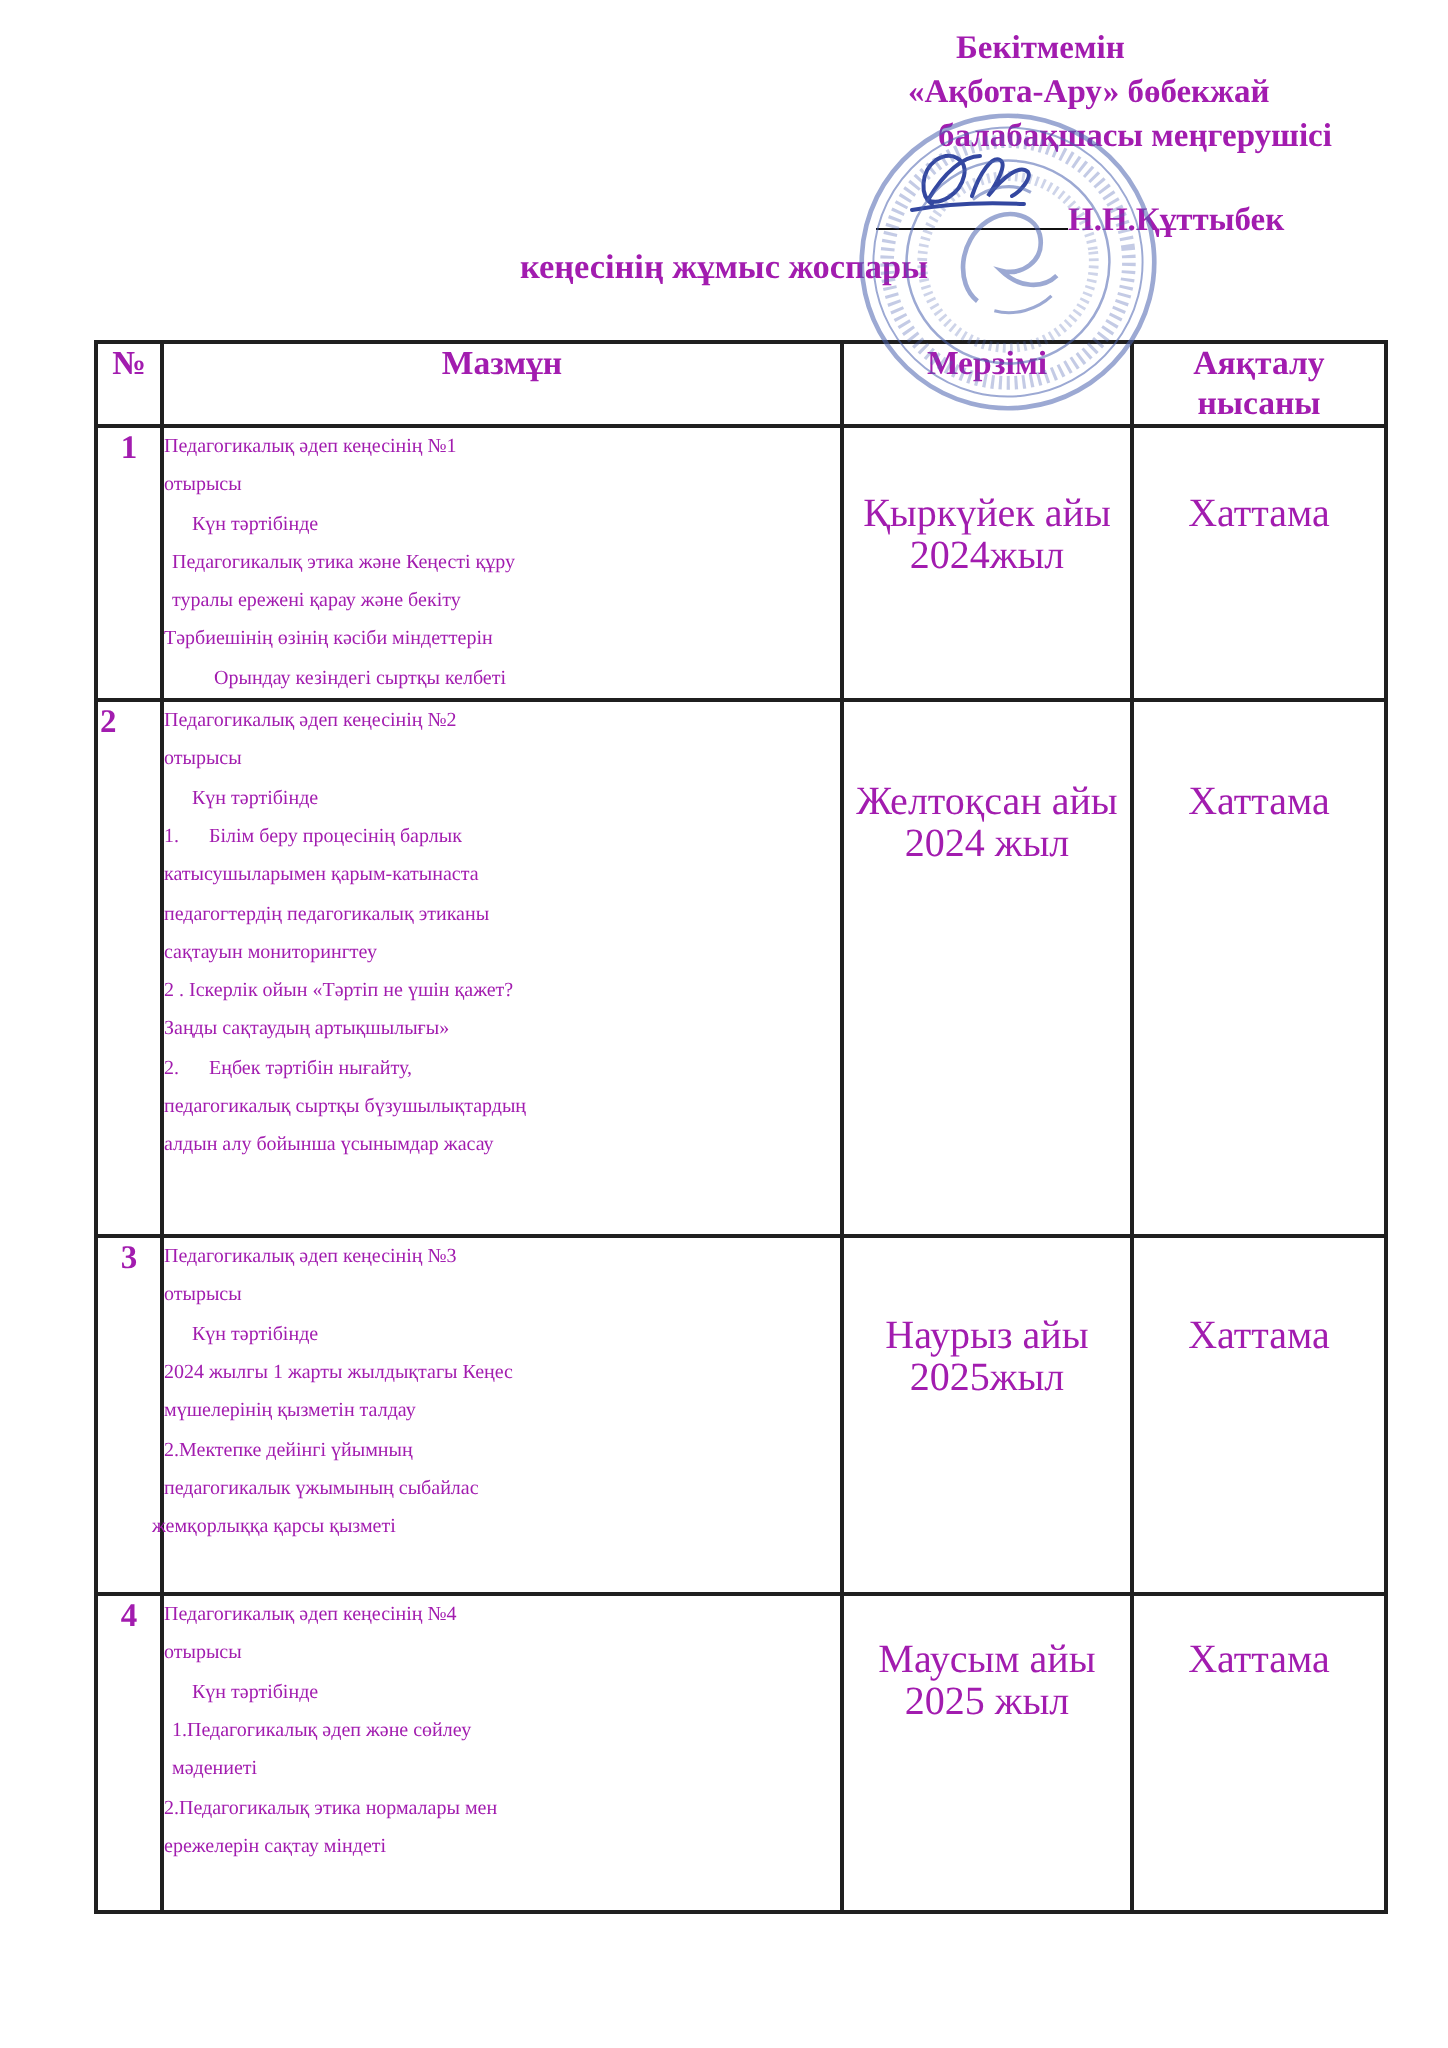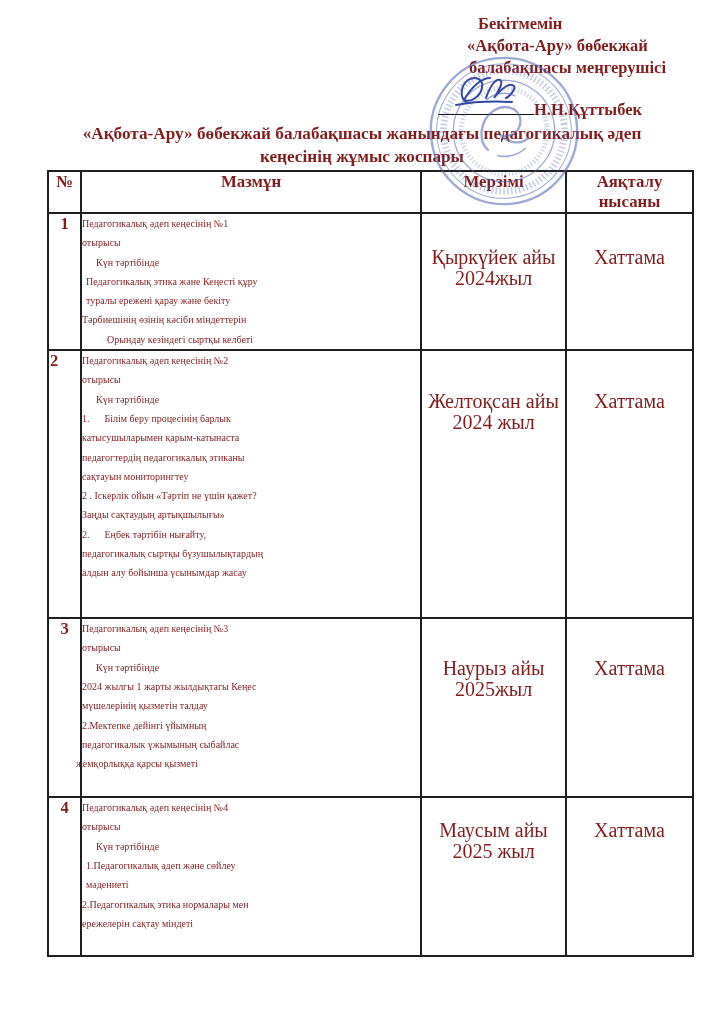--- a/index.html
+++ b/index.html
@@ -1,31 +1,31 @@
 <!DOCTYPE html>
 <html><head>
 <meta charset="utf-8">
 <style>
   html,body{margin:0;padding:0;}
   .page{
     position:relative;
     width:724px;height:1024px;
     background:#ffffff;
     font-family:"Liberation Serif","DejaVu Serif",serif;
-    color:#7f1d1d;
+    color:#a21caf;
     overflow:hidden;
   }
   
   .approval{
     position:absolute;left:438px;top:13px;width:282px;
     font-weight:bold;font-size:16.5px;line-height:22px;
     z-index:1;
   }
   .approval .l1{margin-left:40px;}
-  .approval .l2{margin-left:29px;}
+  .approval .l2{margin-left:16px;}
   .approval .l3{margin-left:31px;}
   .approval .l4{margin-left:0;margin-top:20px;}
   .sig-line{
     display:inline-block;width:96px;
     border-bottom:1.6px solid #111;
     height:14px;vertical-align:baseline;
   }
   
   .signature{
     position:absolute;left:452px;top:72px;width:92px;height:40px;
@@ -103,21 +103,20 @@
       <circle cx="80" cy="80" r="62" stroke-width="7" stroke-dasharray="1.6 2.4" opacity="0.6"></circle>
       <circle cx="80" cy="80" r="52" stroke-width="1.3"></circle>
       <circle cx="80" cy="80" r="44" stroke-width="5" stroke-dasharray="1.4 2.2" opacity="0.5"></circle>
       <path d="M62,98 C52,88 56,66 72,58 C84,52 98,58 98,70 C98,82 86,88 76,84 C84,94 96,96 104,90" stroke-width="2.4"></path>
       <path d="M70,104 C80,108 92,106 100,100" stroke-width="1.6"></path>
       <path d="M66,46 C76,40 88,40 96,46" stroke-width="1.6"></path>
     </g>
   </svg>
 
   <div class="doc-title">
-    <div>«Ақбота-Ару» бөбекжай балабақшасы жанындағы педагогикалық әдеп</div>
     <div>кеңесінің жұмыс жоспары</div>
   </div>
 
   <table class="plan">
     <colgroup>
         <col style="width:33px">
         <col style="width:340px">
         <col style="width:145px">
         <col style="width:127px">
       </colgroup>

